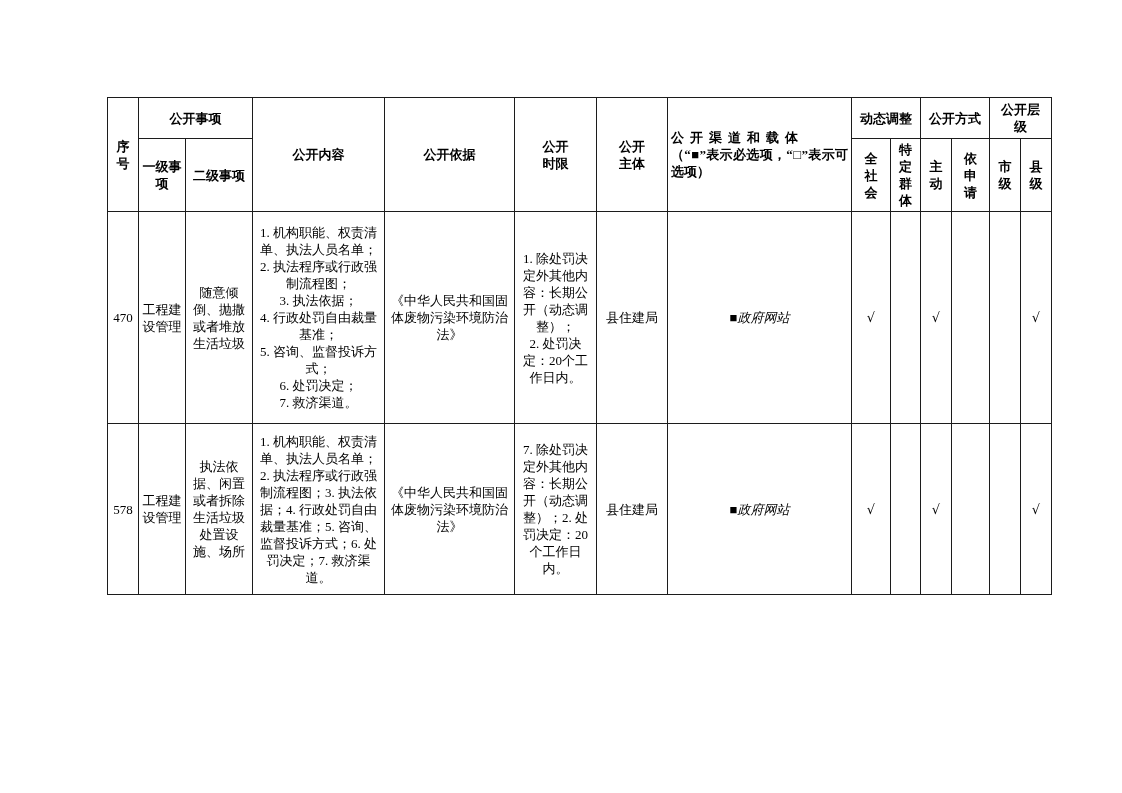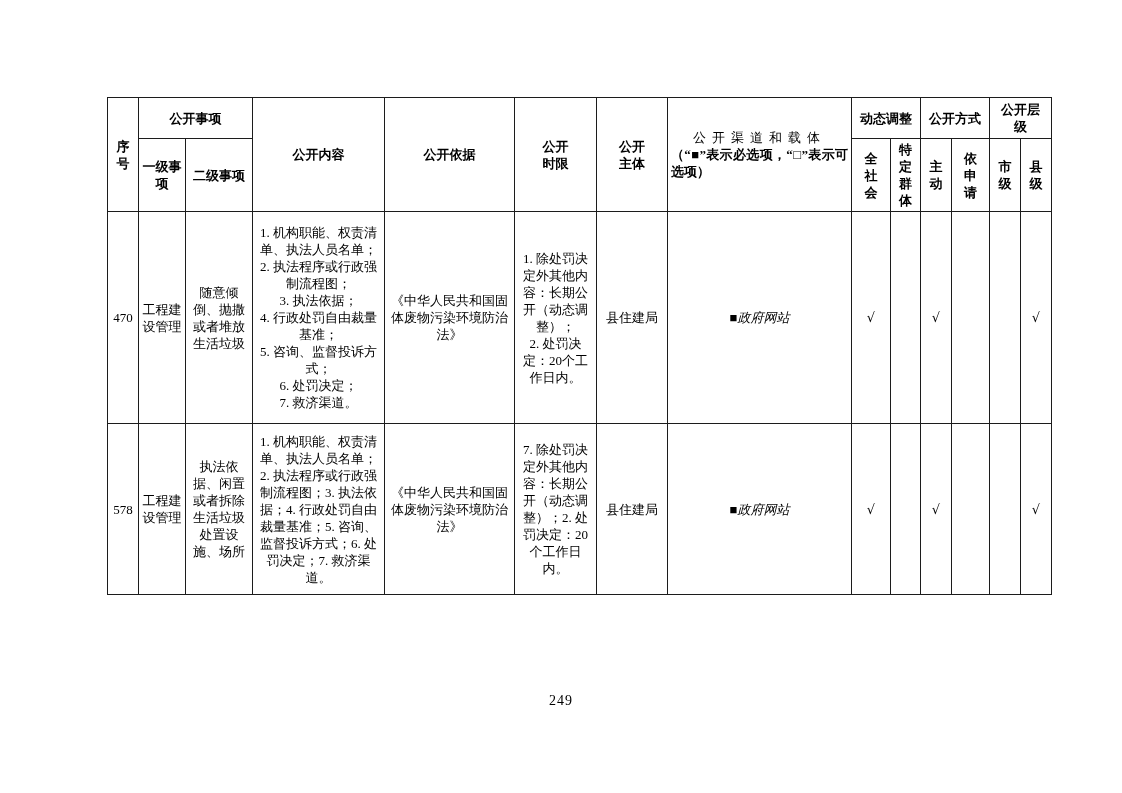--- a/index.html
+++ b/index.html
@@ -40,23 +40,23 @@
     text-align: justify;
     text-justify: inter-ideograph;
   }
   td.cell-content { padding: 4px 5px; }
   td.cell-basis   { padding: 4px 7px; }
   td.cell-limit   { padding: 4px 5px; }
   td.cell-channel { text-align: left; padding: 4px 4px 4px 8px; font-style: italic; }
   td.channel-hd   { padding: 4px 8px; }
   .ch-title {
     display: block;
-    text-align: center;
+    text-align: left;
     letter-spacing: 6px;
-    font-weight: normal;
+    font-weight: bold;
   }
   .ch-note {
     display: block;
     text-align: justify;
     text-justify: inter-ideograph;
     font-weight: bold;
   }
   .check { font-family: "DejaVu Sans", sans-serif; font-size: 13px; }
   .pageno {
     position: absolute;
@@ -167,14 +167,13 @@
       <td class="check">√</td>
       <td class="check"></td>
       <td class="check">√</td>
       <td class="check"></td>
       <td class="check"></td>
       <td class="check">√</td>
     </tr>
   </tbody>
     </table>
 
-  <div class="pageno">249</div>
 </div>
 
 </body></html>

